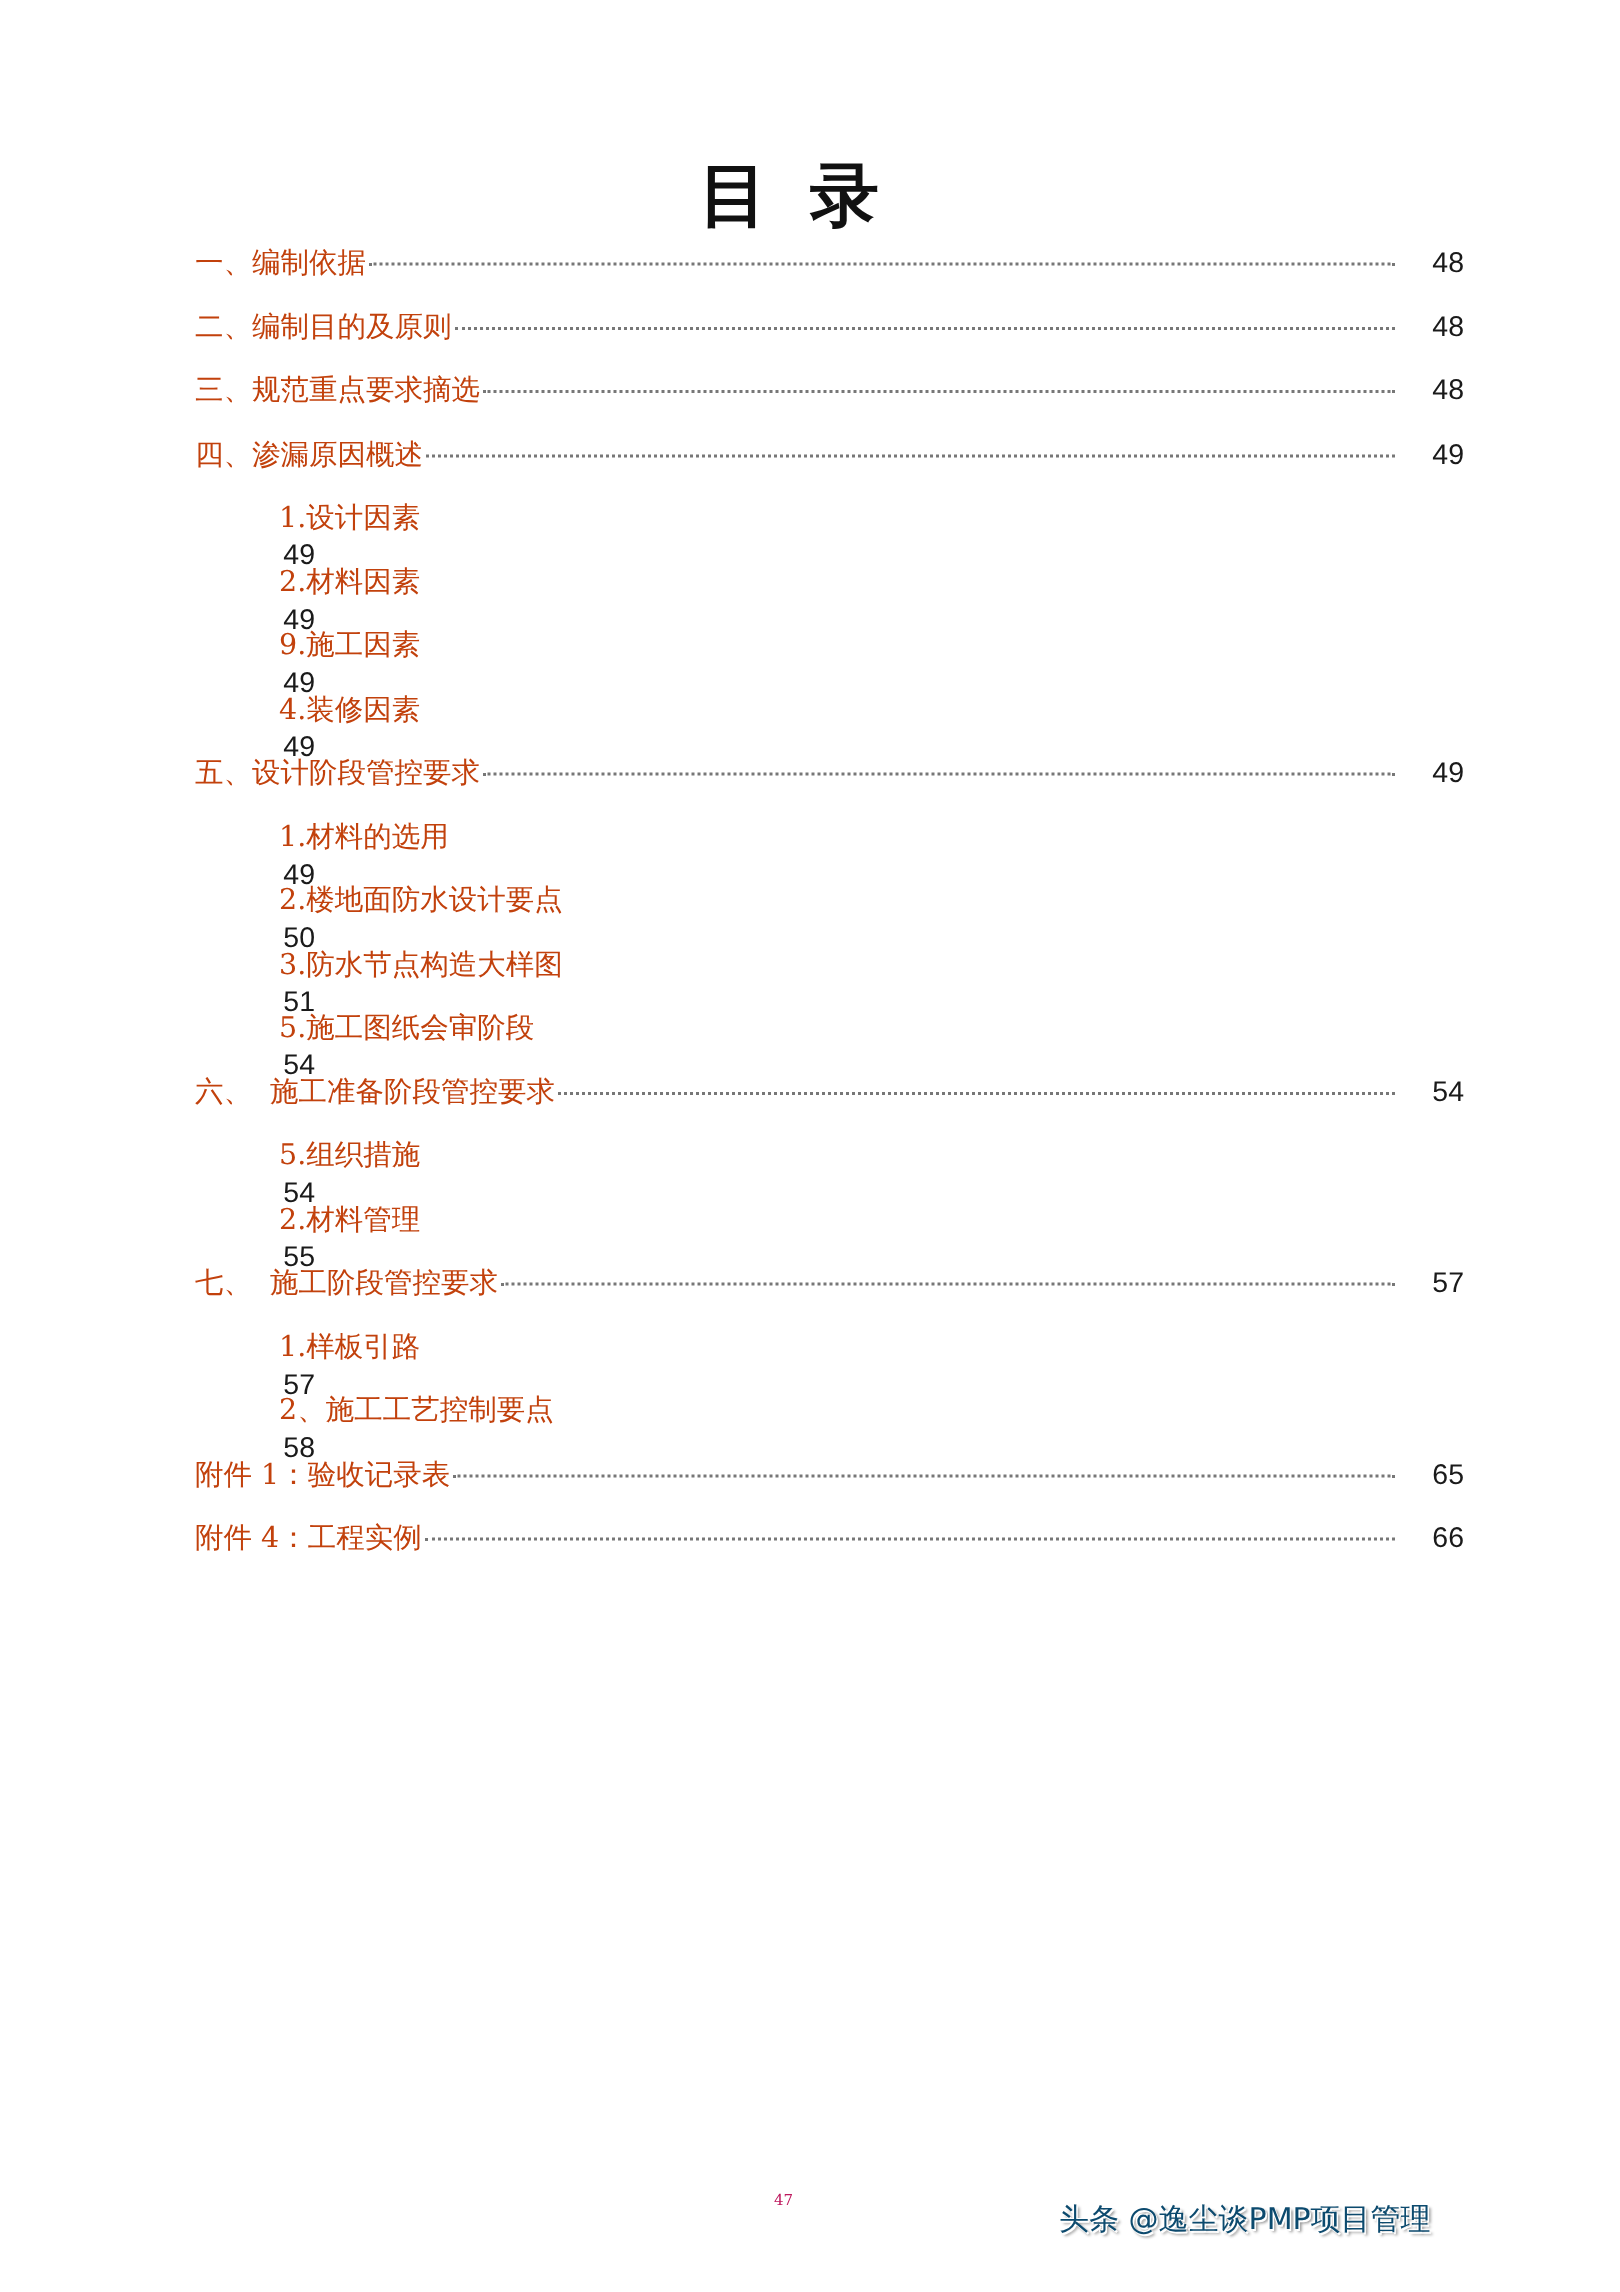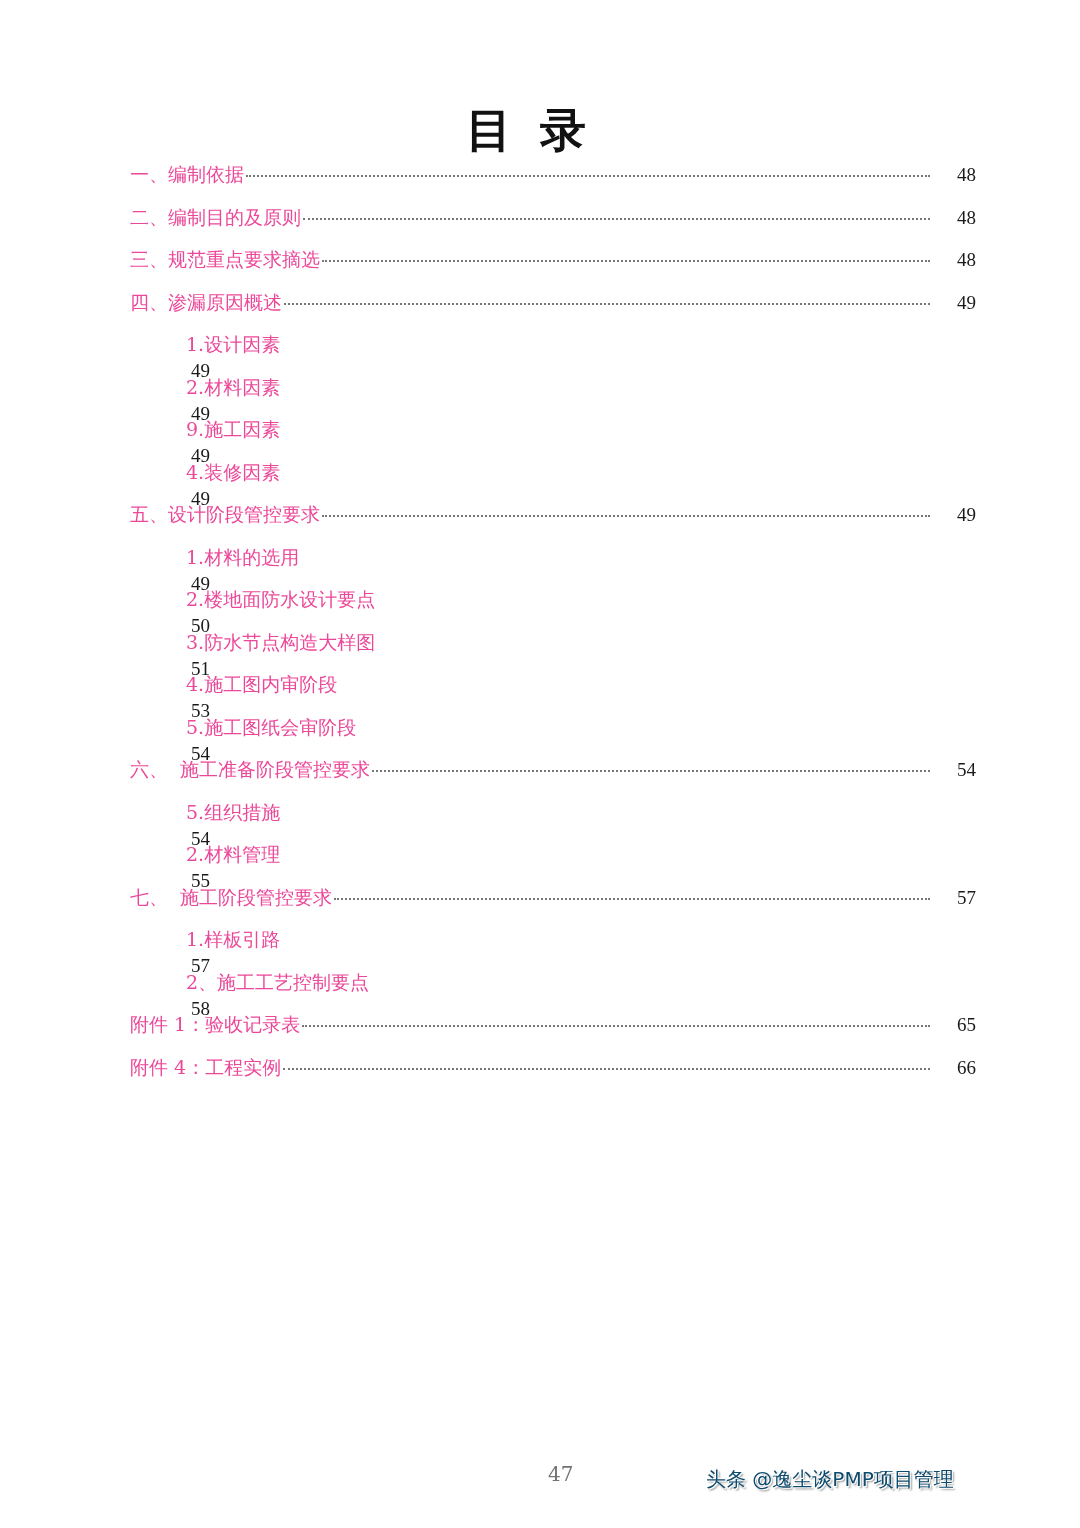--- a/index.html
+++ b/index.html
@@ -4,24 +4,24 @@
 <style>
   html, body { margin:0; padding:0; background:#ffffff; }
   body { width:1080px; height:1528px; position:relative; overflow:hidden;
          font-family: "DejaVu Serif", "Liberation Serif", serif; color:#1a1a1a; }
   .title { position:absolute; top:100px; left:0; width:1080px; text-align:center;
            font-family:"DejaVu Sans", sans-serif; font-weight:bold; font-size:46px;
            letter-spacing:28px; color:#111; }
   .toc { position:absolute; top:162px; left:130px; width:846px; }
   .row { display:flex; align-items:baseline; height:42.5px; font-size:19px; }
   .row.l2 { padding-left:36px;flex-direction:column; }
-  .row .label { white-space:pre; color:#ec4899; }
+  .row .label { white-space:pre; color:#c2410c; }
   .row .leader { flex:1; border-bottom:2px dotted #777; margin:0 2px; transform:translateY(-4px); }
-  .row .page { min-width:24px; text-align:right; font-family:Liberation Serif, serif; font-size:19px;margin-left:20px; }
-  .pagenum { position:absolute; top:1462px; left:548px; font-size:20px; color:#737373; }
+  .row .page { min-width:24px; text-align:right; font-family:Liberation Sans, sans-serif; font-size:19px;margin-left:20px; }
+  .pagenum { position:absolute; top:1462px; left:516px; font-size:10px; color:#be185d; }
   .watermark { position:absolute; top:1466px; left:706px; font-size:20px; color:#0c4a6e;
                font-family:"DejaVu Sans", sans-serif;
                text-shadow: 1px 1px 0 #fff, -1px -1px 0 #fff, 2px 2px 2px #888; }
 </style>
 </head>
 <body>
 
 <div class="title">目录</div>
 
 <div class="toc" id="toc">
@@ -79,25 +79,20 @@
       <span class="label">2.楼地面防水设计要点</span>
       <span class="leader"></span>
       <span class="page">50</span>
     </div>
     <div class="row l2">
       <span class="label">3.防水节点构造大样图</span>
       <span class="leader"></span>
       <span class="page">51</span>
     </div>
     <div class="row l2">
-      <span class="label">4.施工图内审阶段</span>
-      <span class="leader"></span>
-      <span class="page">53</span>
-    </div>
-    <div class="row l2">
       <span class="label">5.施工图纸会审阶段</span>
       <span class="leader"></span>
       <span class="page">54</span>
     </div>
     <div class="row">
       <span class="label">六、  施工准备阶段管控要求</span>
       <span class="leader"></span>
       <span class="page">54</span>
     </div>
     <div class="row l2">

